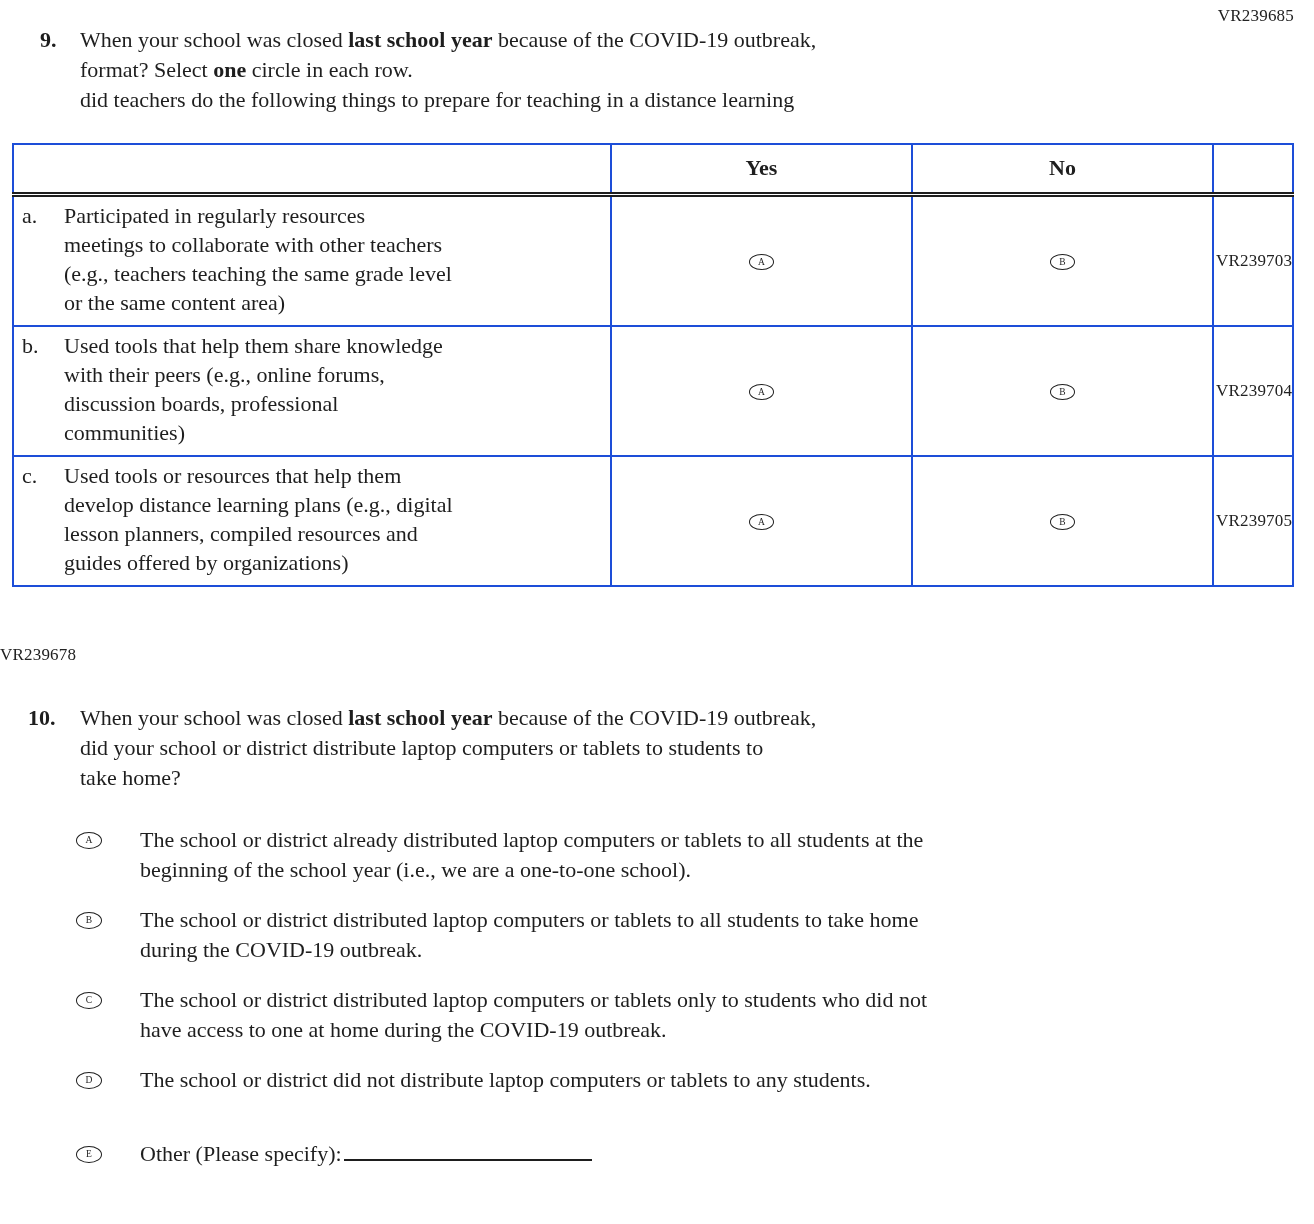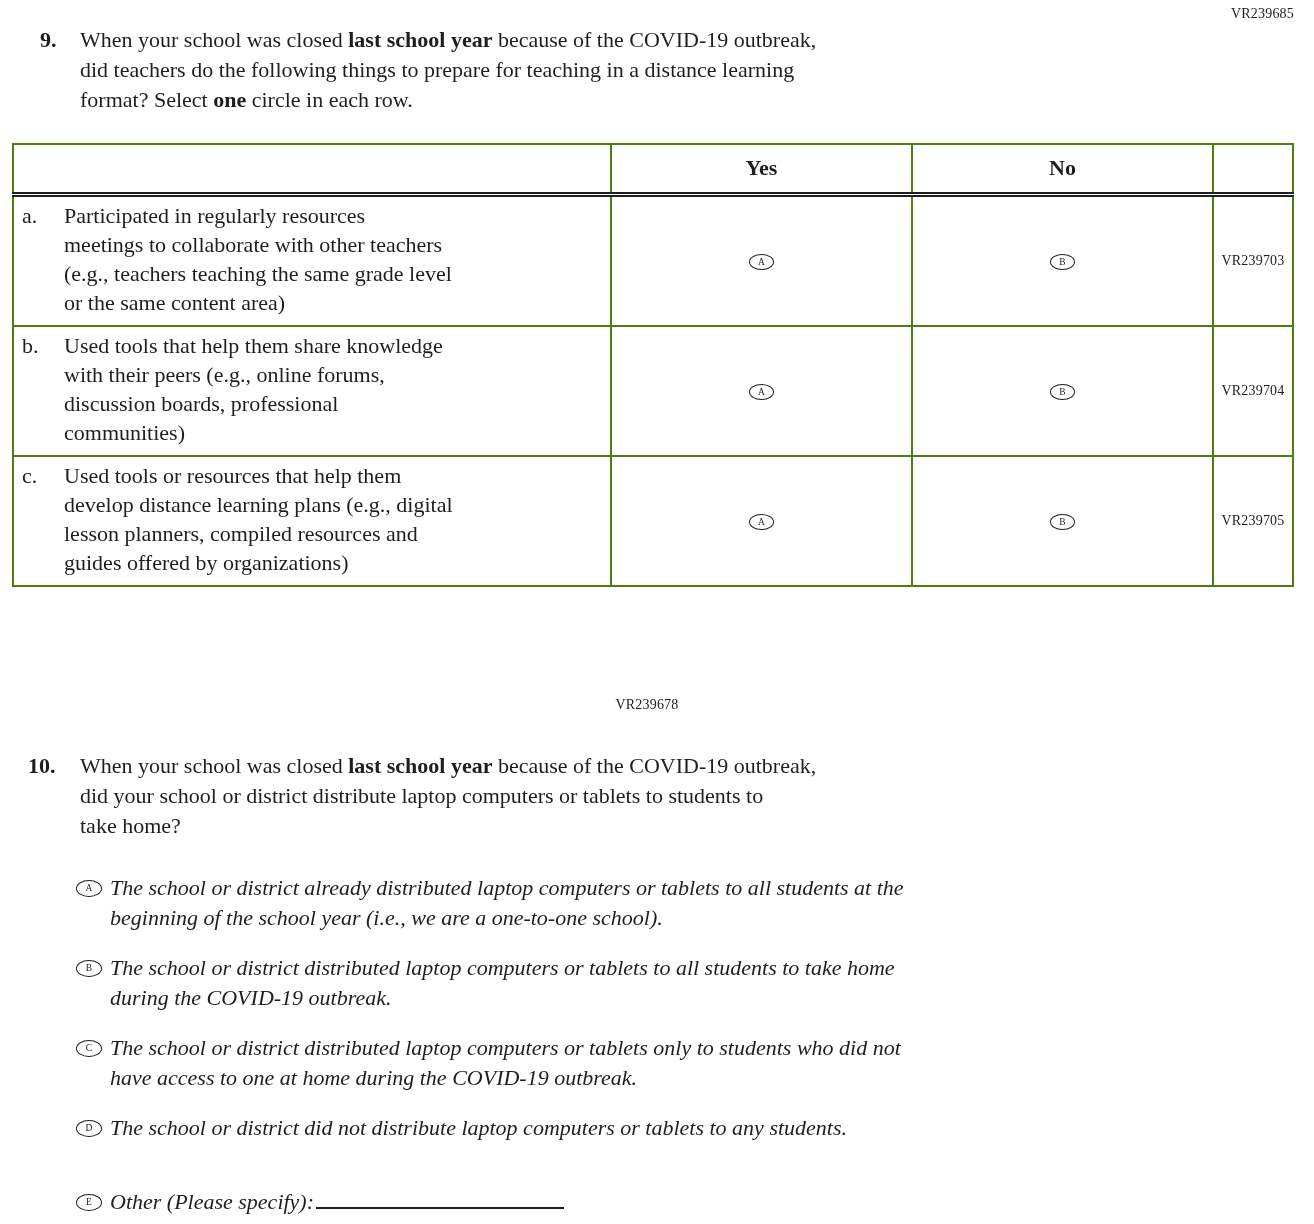--- a/index.html
+++ b/index.html
@@ -7,26 +7,26 @@
   .page {
     width: 1314px;
     height: 1224px;
     position: relative;
     background: #ffffff;
     font-family: "Liberation Serif", "DejaVu Serif", serif;
     color: #1e1e1e;
     overflow: hidden;
   }
   .vr-code {
-    font-size: 14px;
+    font-size: 17px;
     letter-spacing: 0.2px;
     color: #222222;
   }
   .code-top { position: absolute; top: 6px; right: 20px; }
-  .code-mid { text-align: center; margin: 110px 20px 0 0; }
+  .code-mid { text-align: left; margin: 58px 20px 0 0; }
 
   .q-block { display: flex; }
   .q9-block { margin: 25px 0 0 40px; }
   .q10-block { margin: 38px 0 0 28px; }
   .q-num {
     font-weight: bold;
     font-size: 22px;
     line-height: 30px;
     flex: 0 0 auto;
   }
@@ -34,21 +34,21 @@
   .q10-block .q-num { width: 52px; }
   .q-text { font-size: 22px; line-height: 30px; }
   .q-text b { font-weight: bold; margin-top: 16px; }
 
   table.grid {
     border-collapse: collapse;
     margin: 28px 0 0 12px;
     width: 1280px;
     table-layout: fixed;
   }
-  table.grid th, table.grid td { border: 2px solid #4d7c0f; }
+  table.grid th, table.grid td { border: 2px solid #1d4ed8; }
   table.grid thead th {
     border-bottom: 5px double #1e1e1e;
     font-size: 22px;
     font-weight: bold;
     height: 50px;
     text-align: center;
     vertical-align: middle;
   }
   td.cell-desc {
     vertical-align: top;
@@ -85,25 +85,24 @@
   .options { margin: 32px 0 0 76px; }
   .option { display: flex; margin-bottom: 20px; }
   .option .bubble {
     flex: 0 0 auto;
     width: 26px;
     height: 17px;
     line-height: 15px;
     margin-top: 7px;
   }
   .option-text {
-    margin-left: 8px;
+    margin-left: 38px;
     font-size: 22px;
     line-height: 30px;
     max-width: 1150px;
-    font-style: italic;
   }
   .option-e { margin-top: 44px; }
   .blank-line {
     display: inline-block;
     width: 248px;
     height: 0.78em;
     border-bottom: 2px solid #1e1e1e;
     margin-left: 2px;
   }
 </style>
@@ -111,22 +110,22 @@
 <body>
 
 <div class="page">
 
   <div class="vr-code code-top">VR239685</div>
 
   <div class="q-block q9-block">
     <div class="q-num">9.</div>
     <div class="q-text">
       <div><span>When your school was closed </span><b>last school year</b><span> because of the COVID-19 outbreak,</span></div>
+      <div><span>format? Select </span><b>one</b><span> circle in each row.</span></div>
       <div>did teachers do the following things to prepare for teaching in a distance learning</div>
-      <div><span>format? Select </span><b>one</b><span> circle in each row.</span></div>
     </div>
   </div>
 
   <table class="grid">
     <colgroup>
       <col style="width:598px">
       <col style="width:301px">
       <col style="width:301px">
       <col style="width:80px">
     </colgroup>

